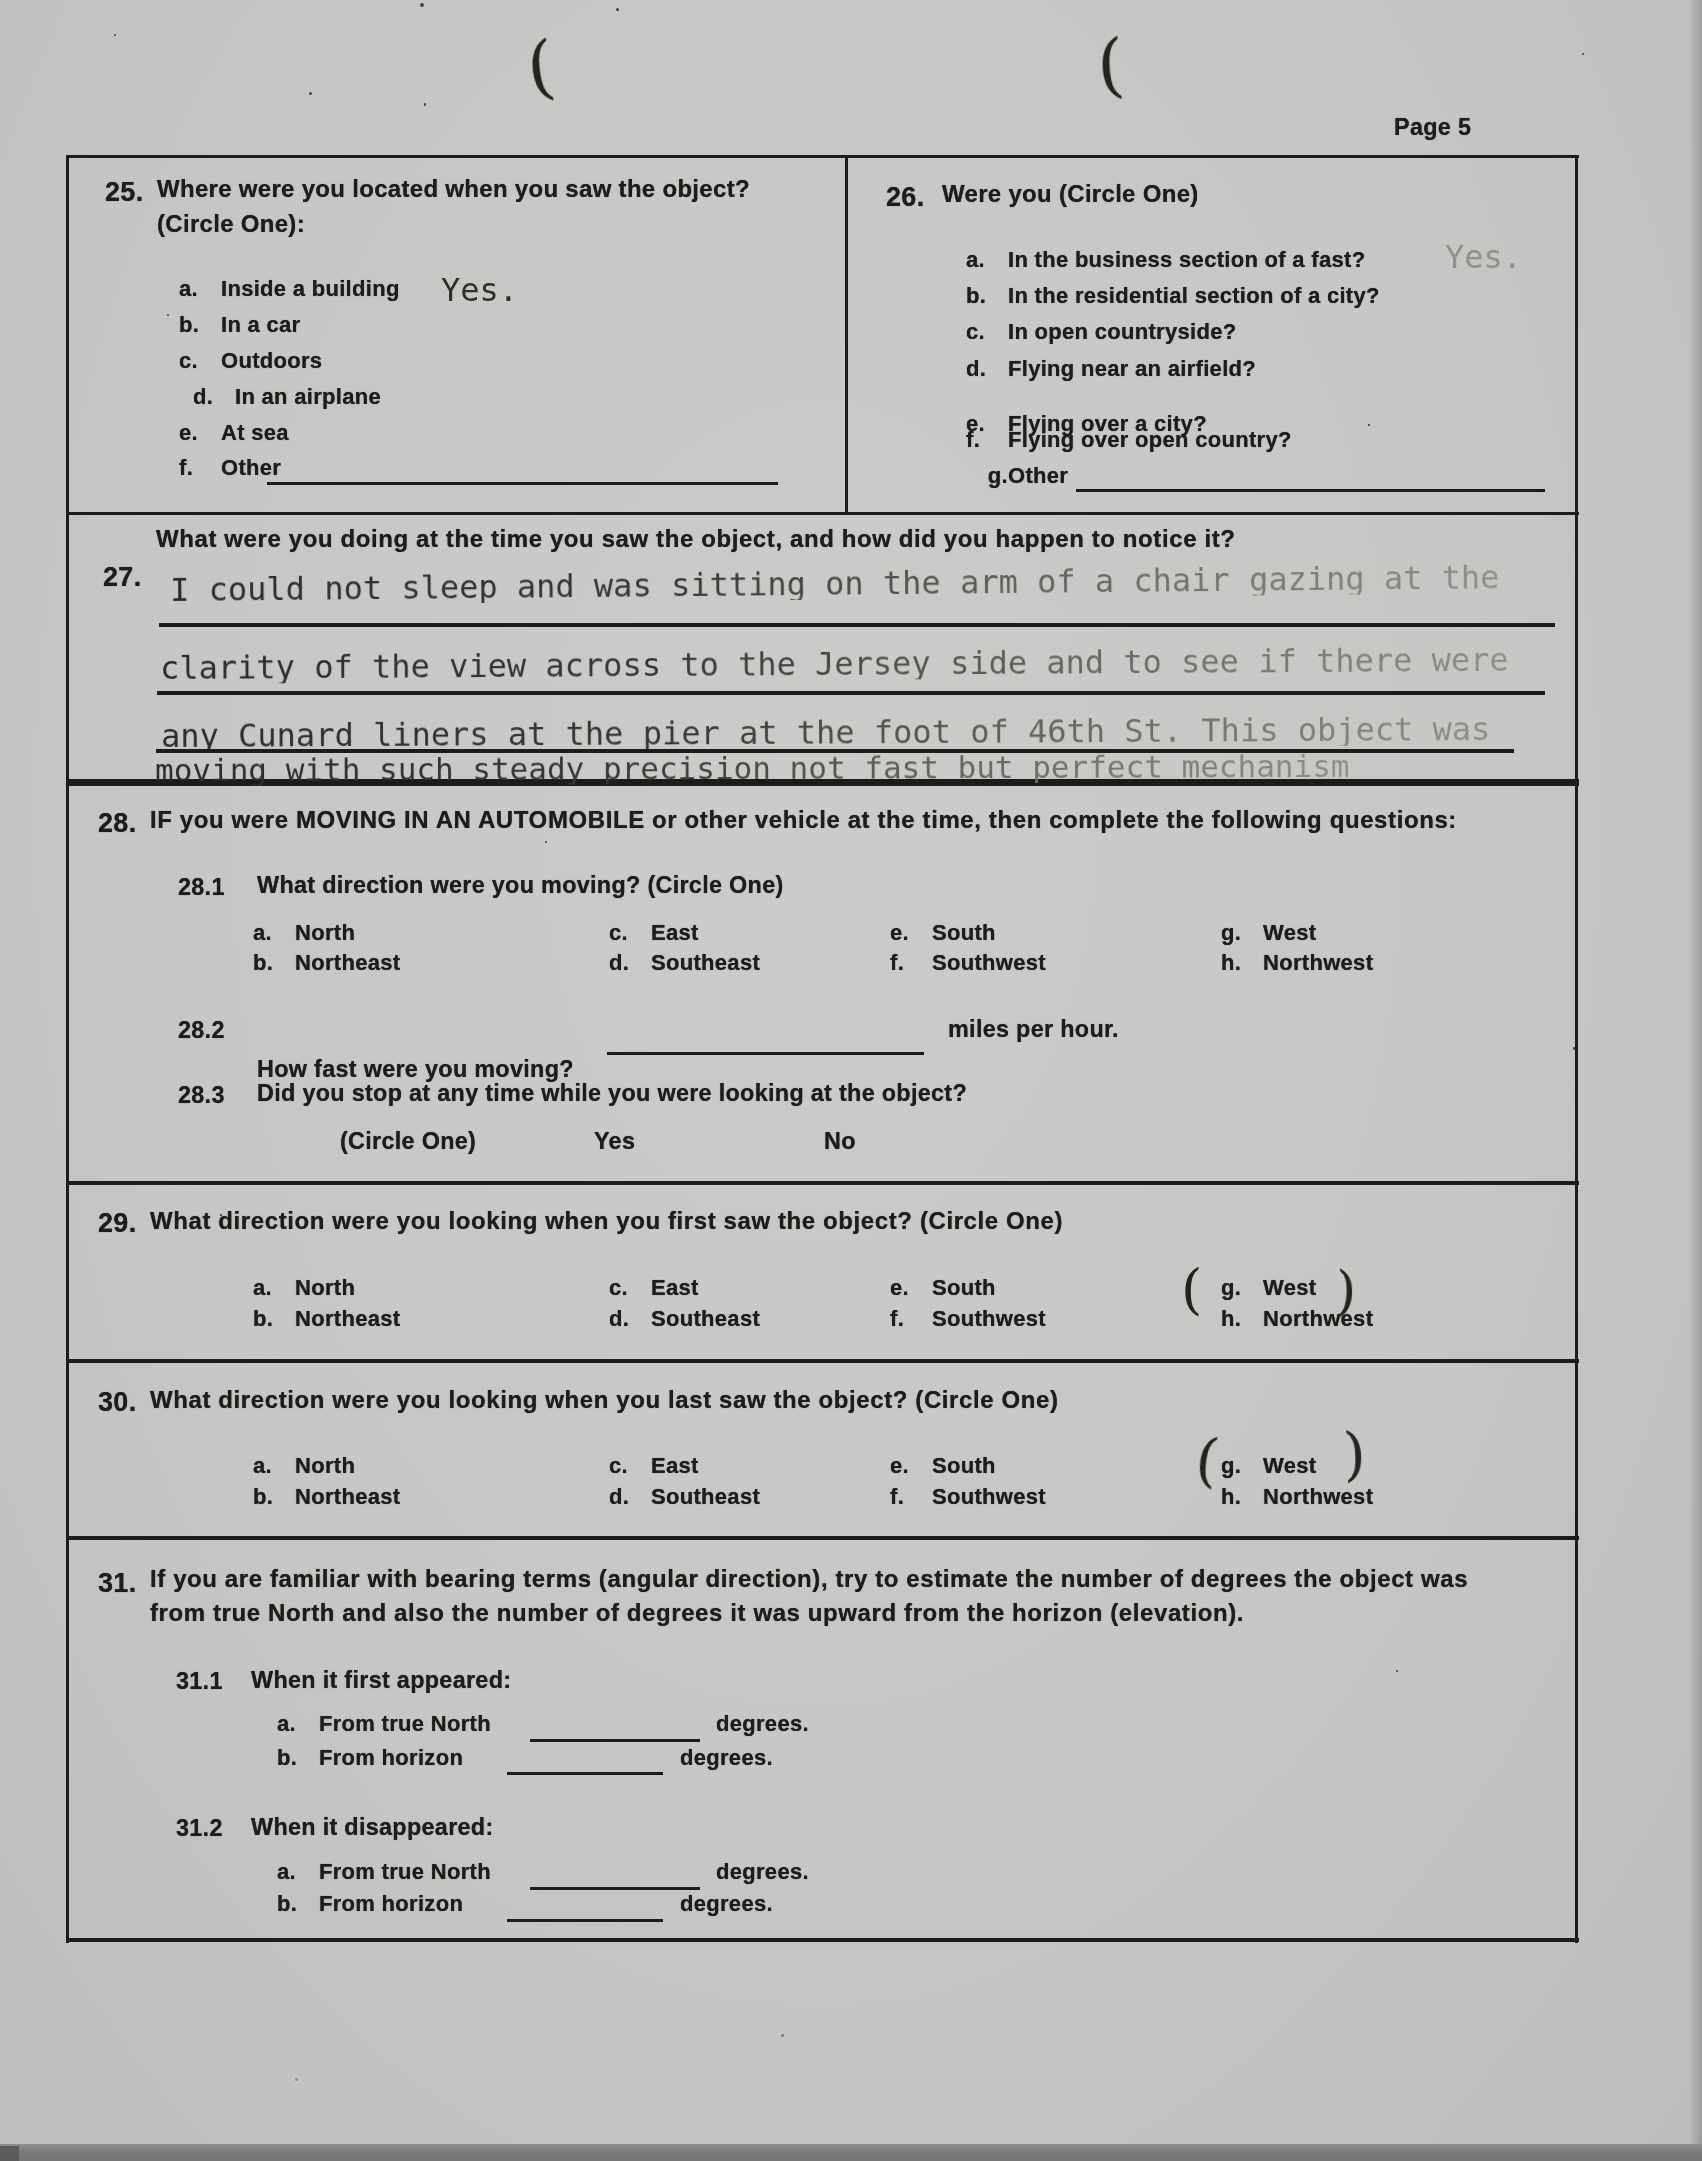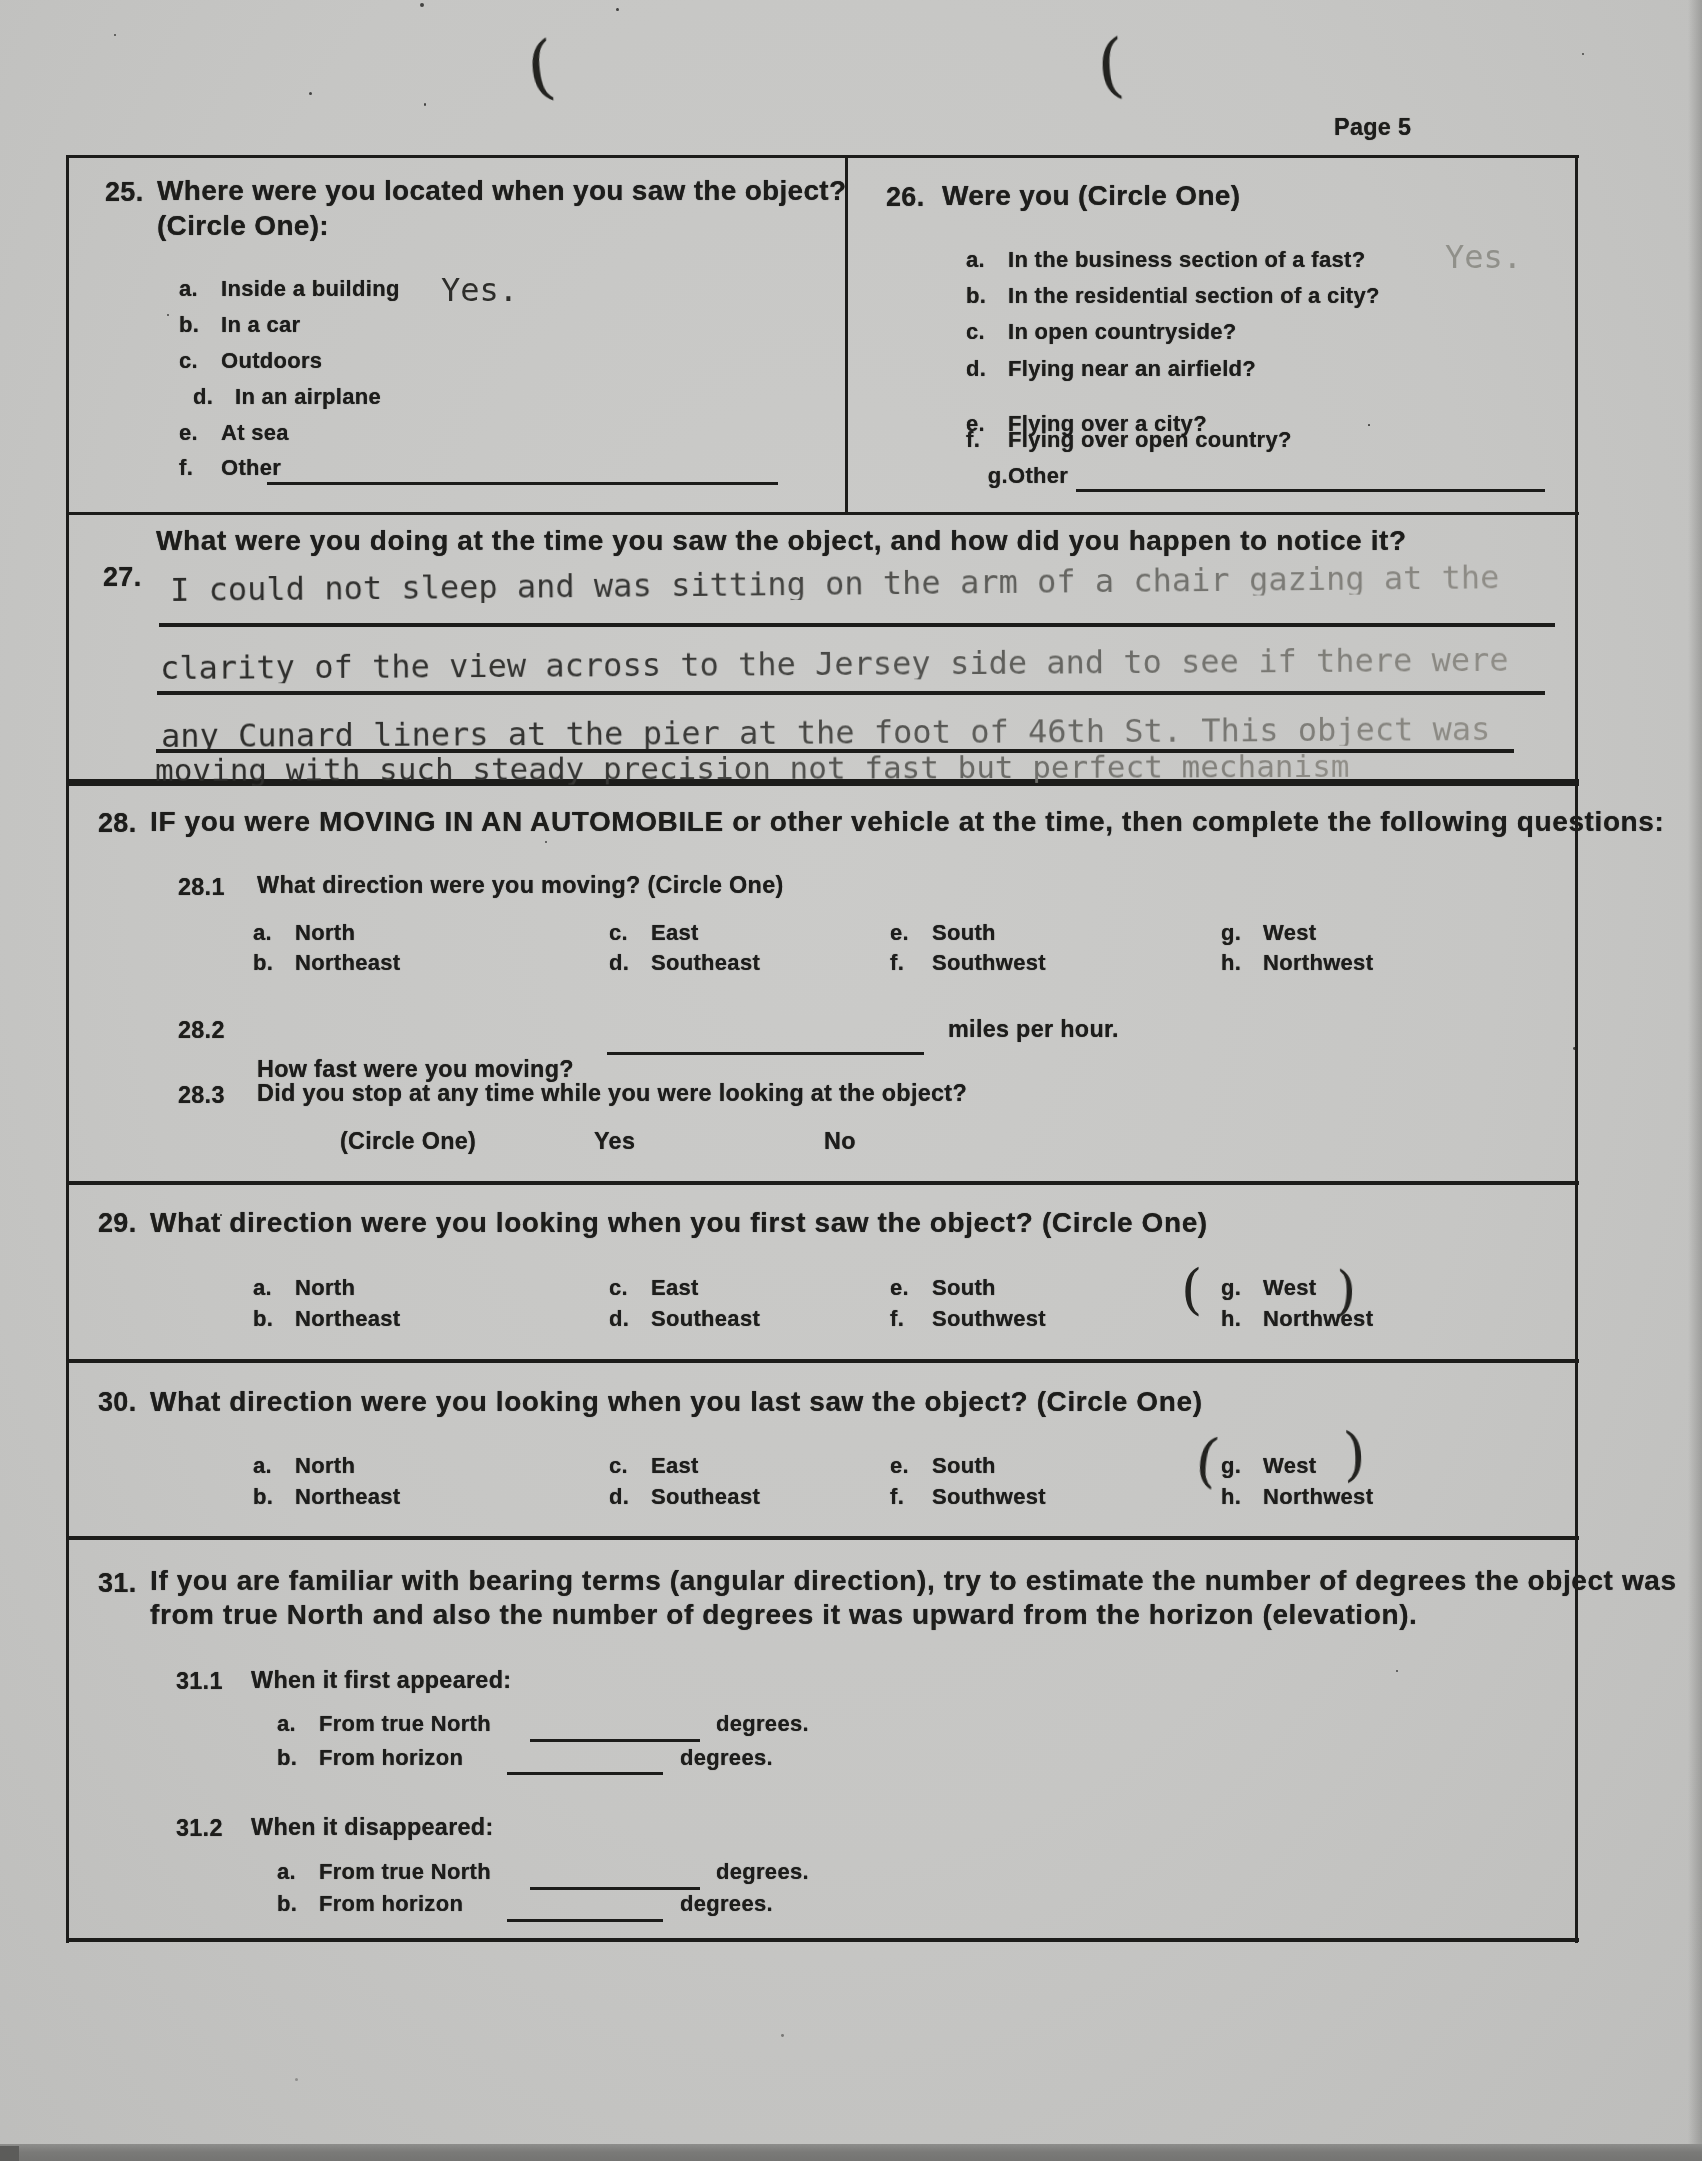--- a/index.html
+++ b/index.html
@@ -6,21 +6,21 @@
   #page{
     position:relative;width:1702px;height:2161px;overflow:hidden;
     background:radial-gradient(ellipse at 48% 38%, #cbcbc9 0%, #c6c6c4 55%, #bdbdbb 100%);
   }
   .abs{position:absolute;}
   .printed{
     font-family:"Liberation Sans",sans-serif;font-weight:700;color:#1d1d1b;
     letter-spacing:0.3px;white-space:nowrap;line-height:1;
     text-shadow:0 0 0.8px rgba(25,25,23,.85);
   }
-  .fs44{font-size:27px}.fs43{font-size:28px}.fs42{font-size:23.4px}.fs40{font-size:22px}
+  .fs44{font-size:27px}.fs43{font-size:24px}.fs42{font-size:23.4px}.fs40{font-size:22px}
   .typed{
     font-family:"DejaVu Sans Mono","Liberation Mono",monospace;font-weight:400;
     color:#3a3a37;white-space:nowrap;line-height:1;filter:blur(0.3px);
   }
   .fs58{font-size:32px}.fs57{font-size:32px}.fs55{font-size:31px}
   @supports (-webkit-background-clip: text){
     .typed-fade{
       background:linear-gradient(90deg,#2b2b29 0%,#373735 38%,#6c6c68 72%,#908e88 100%);
       -webkit-background-clip:text;background-clip:text;color:transparent;
     }
@@ -58,21 +58,21 @@
   <div class="abs speck" style="left:167px;top:314px;width:2.2px;height:2.2px;"></div>
   <div class="abs speck" style="left:1582px;top:53px;width:2.2px;height:2.2px;"></div>
   <div class="abs speck" style="left:1368px;top:424px;width:1.7px;height:1.7px;"></div>
   <div class="abs speck" style="left:545px;top:841px;width:2.2px;height:2.2px;"></div>
   <div class="abs speck" style="left:1573px;top:1047px;width:2.8px;height:2.8px;"></div>
   <div class="abs speck" style="left:220px;top:1214px;width:1.7px;height:1.7px;"></div>
   <div class="abs speck" style="left:1396px;top:1670px;width:2.2px;height:2.2px;"></div>
   <div class="abs speck" style="left:781px;top:2034px;width:2.8px;height:2.8px;opacity:.5;"></div>
   <div class="abs speck" style="left:295px;top:2078px;width:3.3px;height:3.3px;opacity:.35;"></div>
 
-  <div class="abs printed fs42" style="left:1334px;top:116px;">Page 5</div>
+  <div class="abs printed fs42" style="left:1394px;top:116px;">Page 5</div>
 
   <div class="abs hline" style="left:66px;top:155px;width:1513px;height:3.3px;"></div>
   <div class="abs hline" style="left:66px;top:512px;width:1513px;height:3.3px;"></div>
   <div class="abs hline" style="left:66px;top:779px;width:1513px;height:6.7px;"></div>
   <div class="abs hline" style="left:66px;top:1181px;width:1513px;height:4.4px;"></div>
   <div class="abs hline" style="left:66px;top:1359px;width:1513px;height:3.9px;"></div>
   <div class="abs hline" style="left:66px;top:1536px;width:1513px;height:3.9px;"></div>
   <div class="abs hline" style="left:66px;top:1938px;width:1513px;height:4.4px;"></div>
   <div class="abs vline" style="left:66px;top:155px;width:3.3px;height:1788px;"></div>
   <div class="abs vline" style="left:1575px;top:155px;width:3.3px;height:1788px;"></div>

